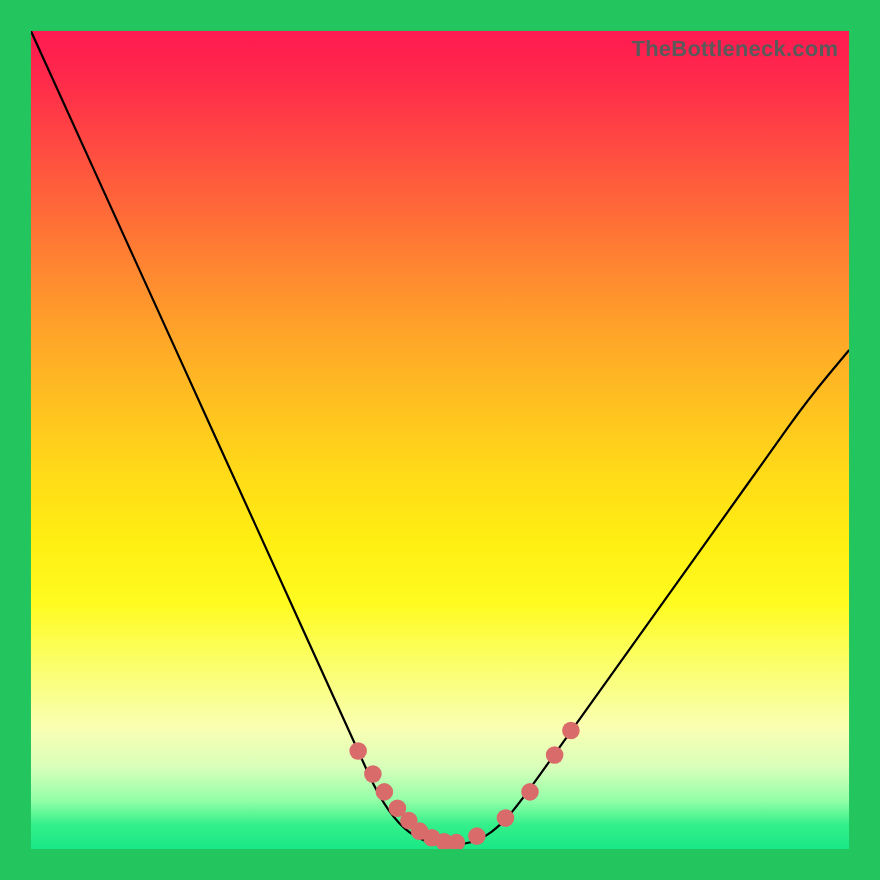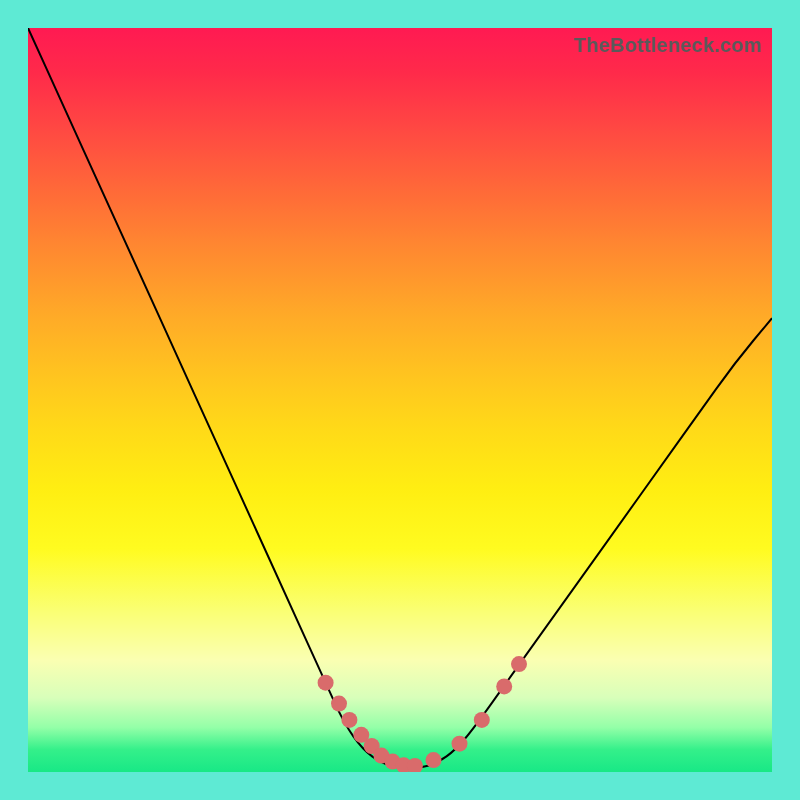--- a/index.html
+++ b/index.html
@@ -1,21 +1,21 @@
 <!DOCTYPE html>
 <html><head>
 <meta charset="utf-8">
 <style>
   * { margin: 0; padding: 0; box-sizing: border-box; }
   html, body { width: 800px; height: 800px; overflow: hidden; background: #000; }
   .frame {
     position: relative;
     width: 800px;
     height: 800px;
-    background: #5eead4;
+    background: #22c55e;
   }
   .plot-area {
     position: absolute;
     left: 28px;
     top: 28px;
     width: 744px;
     height: 744px;
     overflow: hidden;
   }
   .gradient-bg {

